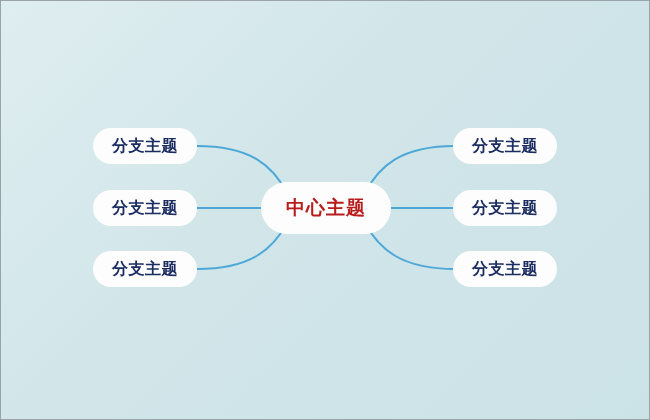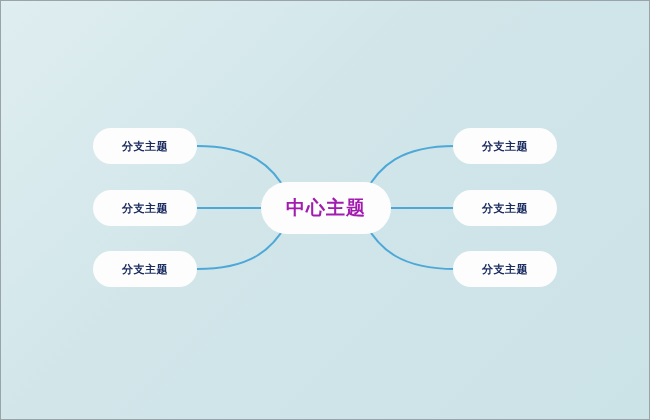--- a/index.html
+++ b/index.html
@@ -40,32 +40,32 @@
     justify-content: center;
     background: #fdfdfd;
     border-radius: 999px;
     box-sizing: border-box;
     white-space: nowrap;
   }
 
   .branch-node {
     width: 104px;
     height: 36px;
-    font-size: 11px;
+    font-size: 16px;
     font-weight: bold;
     color: #1b2c60;
     letter-spacing: 0.5px;
   }
 
   .center-node {
     width: 130px;
     height: 52px;
     font-size: 19px;
     font-weight: bold;
-    color: #a21caf;
+    color: #b91c1c;
     letter-spacing: 1px;
   }
 
   
   #node-l1 { left: 92px;  top: 127px; }
   #node-l2 { left: 92px;  top: 189px; }
   #node-l3 { left: 92px;  top: 250px; }
 
   
   #node-r1 { left: 452px; top: 127px; }

